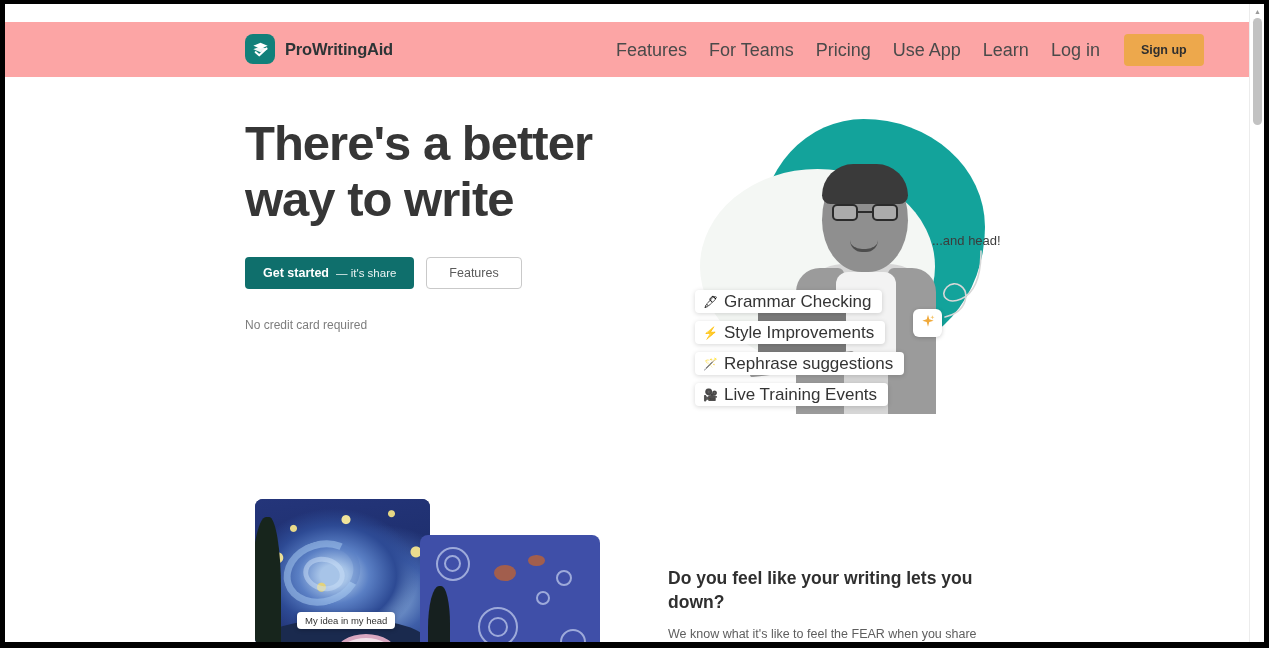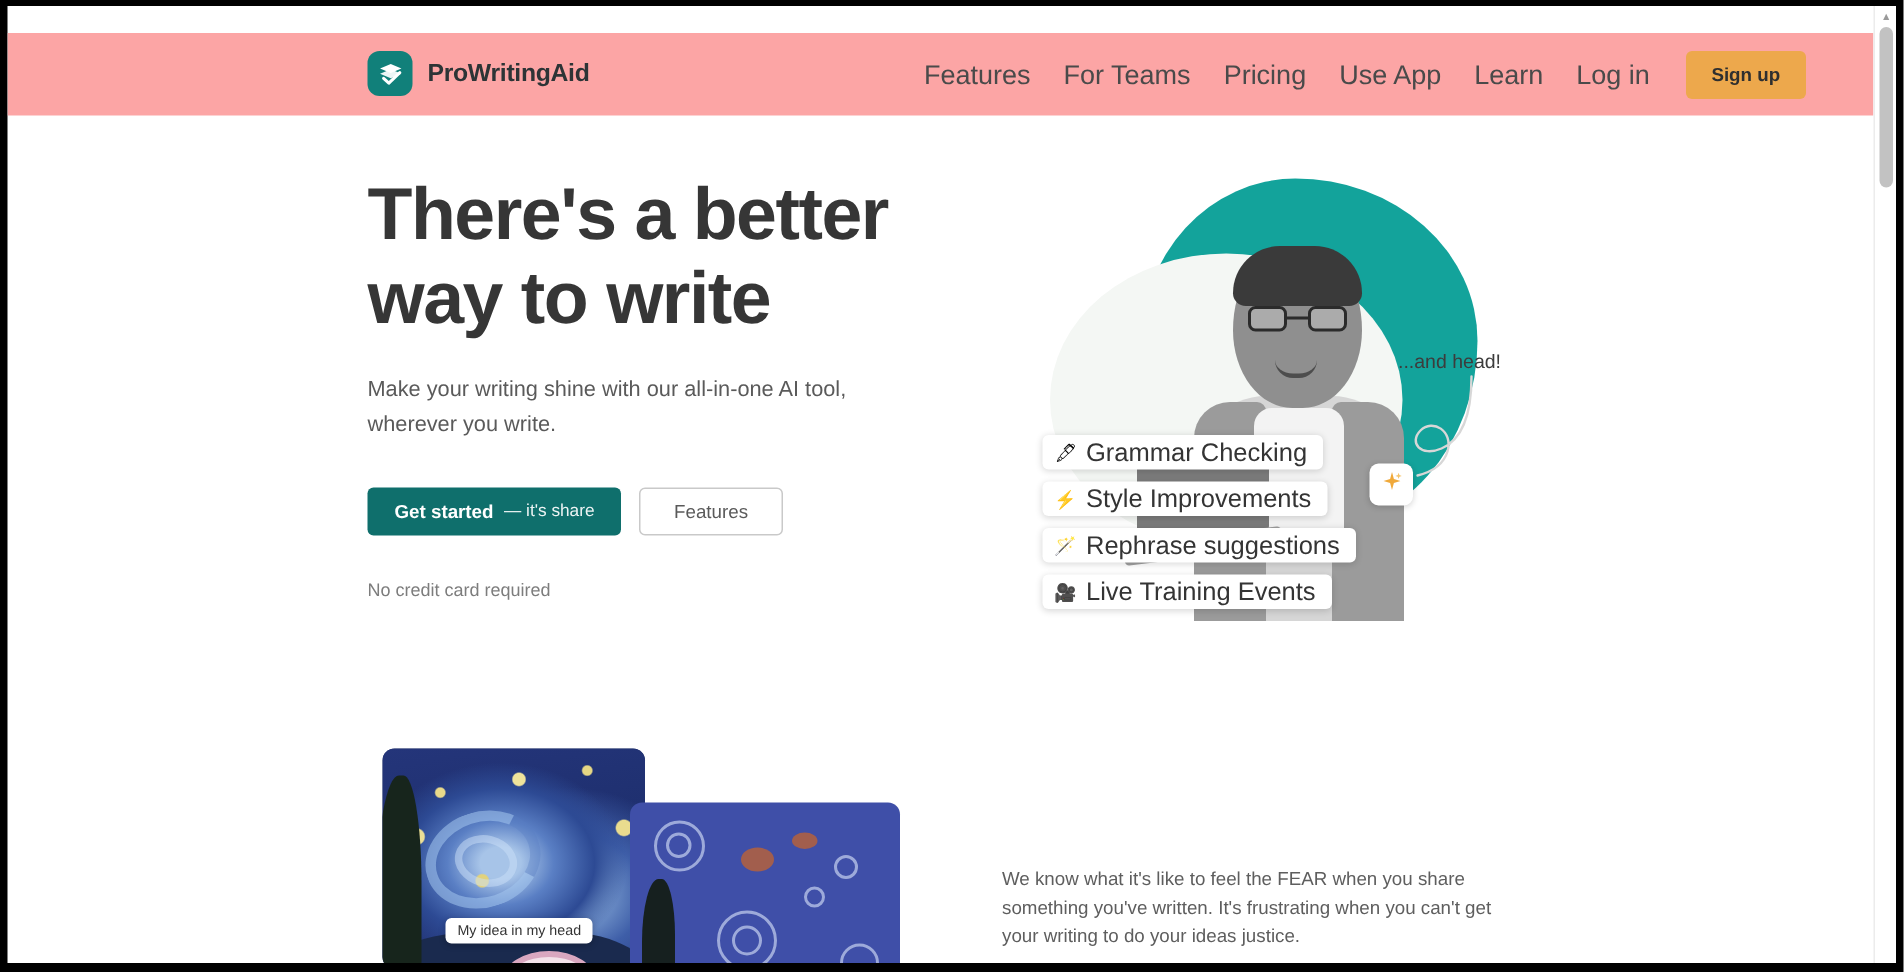--- a/index.html
+++ b/index.html
@@ -495,21 +495,20 @@
       <a class="nav-link">Log in</a>
       <button id="signup-button">Sign up</button>
     </nav>
 
   </header>
 
   <section id="hero">
 
     <div id="hero-copy">
       <h1 id="hero-title">There's a better way to write</h1>
-      <p id="hero-subtitle">Make your writing shine with our all-in-one AI tool, wherever you write.</p>
 
       <div id="hero-actions">
         <button id="get-started-button">
           <span id="get-started-label">Get started</span>
           <span id="get-started-note">— it's share</span>
         </button>
         <button id="purchase-button">Features</button>
       </div>
 
       <p id="no-card-note">No credit card required</p>
@@ -600,20 +599,21 @@
         <span class="sketch-swirl" style="left:136px; top:35px; width:16px; height:16px;"></span>
         <span class="sketch-swirl" style="left:116px; top:56px; width:14px; height:14px;"></span>
         <span class="sketch-blob" style="left:74px;  top:30px; width:22px; height:16px; background:#c4632f;"></span>
         <span class="sketch-blob" style="left:108px; top:20px; width:17px; height:11px; background:#c4632f;"></span>
         <div id="sketch-cypress"></div>
       </div>
 
     </div>
 
     <div id="lower-copy">
+      <h2 id="lower-title">Do you feel like your writing lets you down?</h2>
       <p id="lower-body">We know what it's like to feel the FEAR when you share something you've written. It's frustrating when you can't get your writing to do your ideas justice.</p>
     </div>
 
   </section>
 
   <div id="scrollbar">
     <div id="scroll-arrow-up">▲</div>
     <div id="scrollbar-thumb"></div>
   </div>
 

